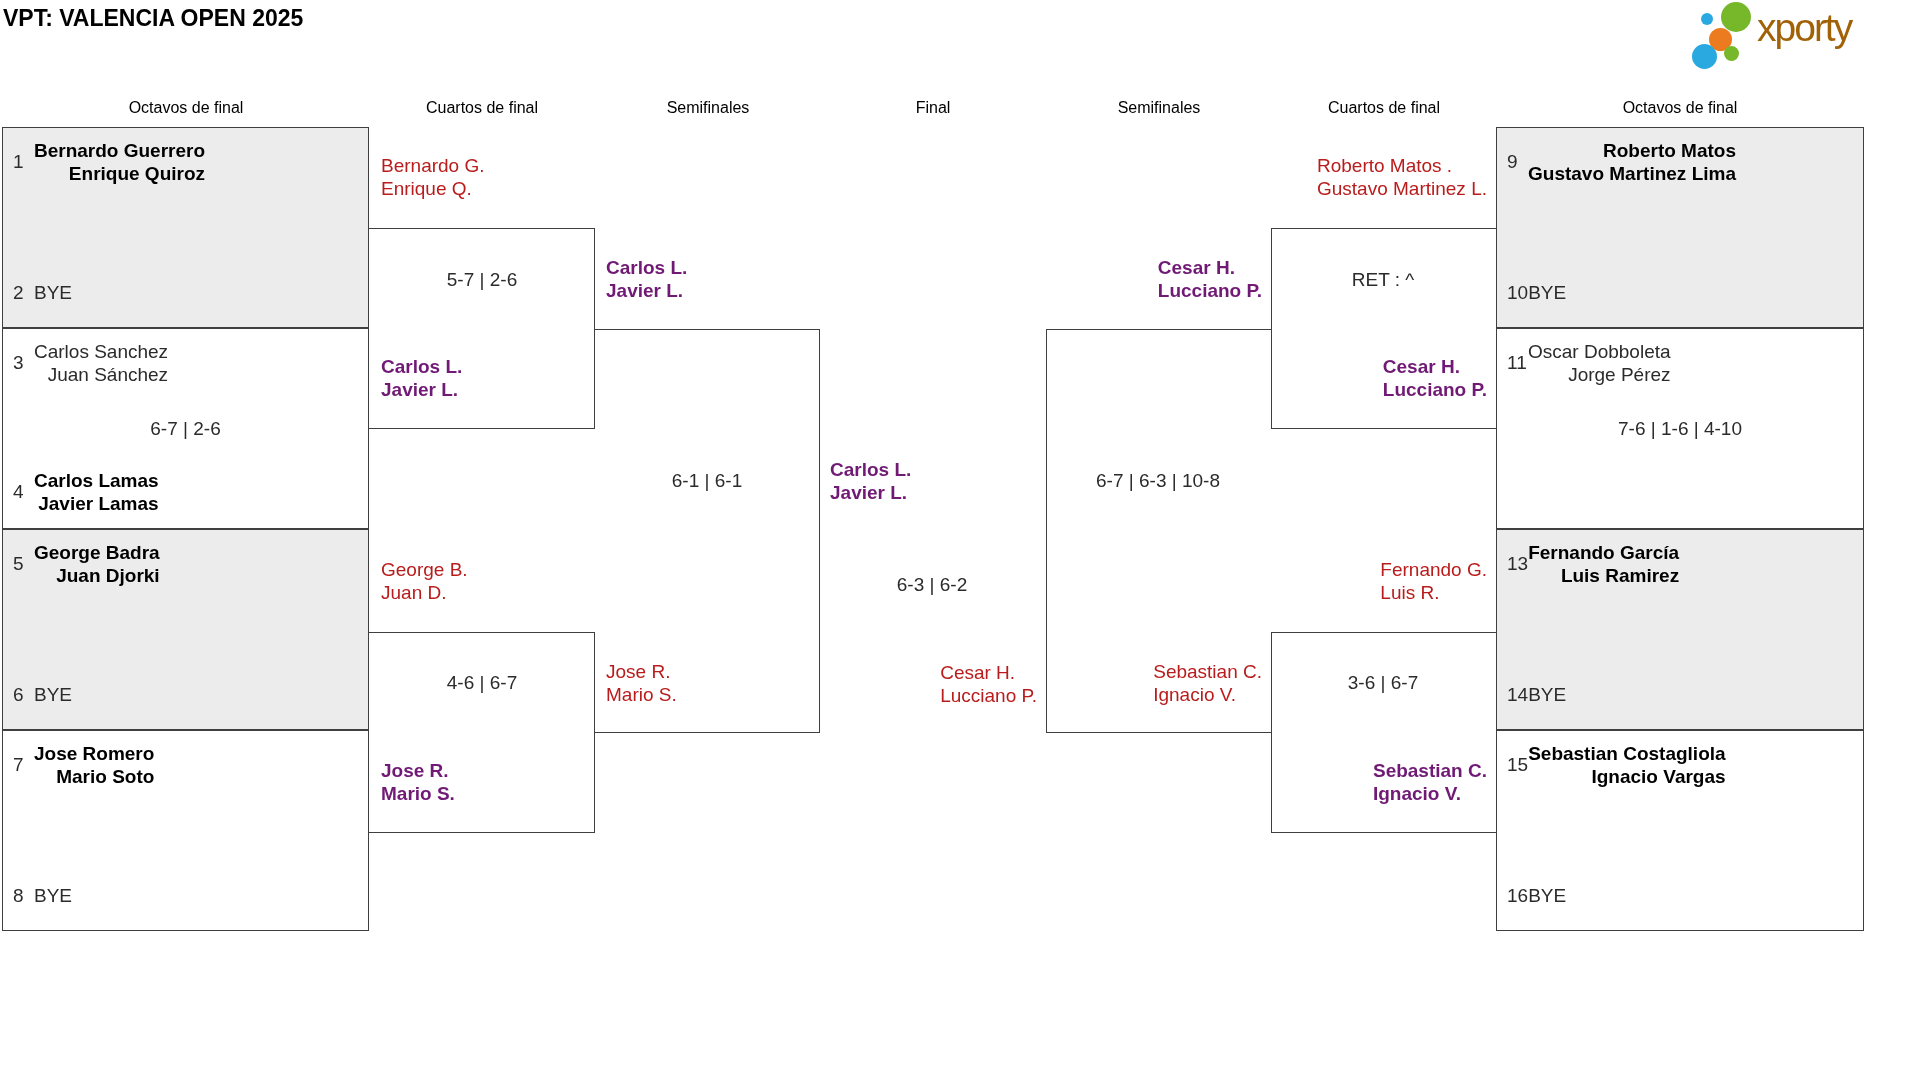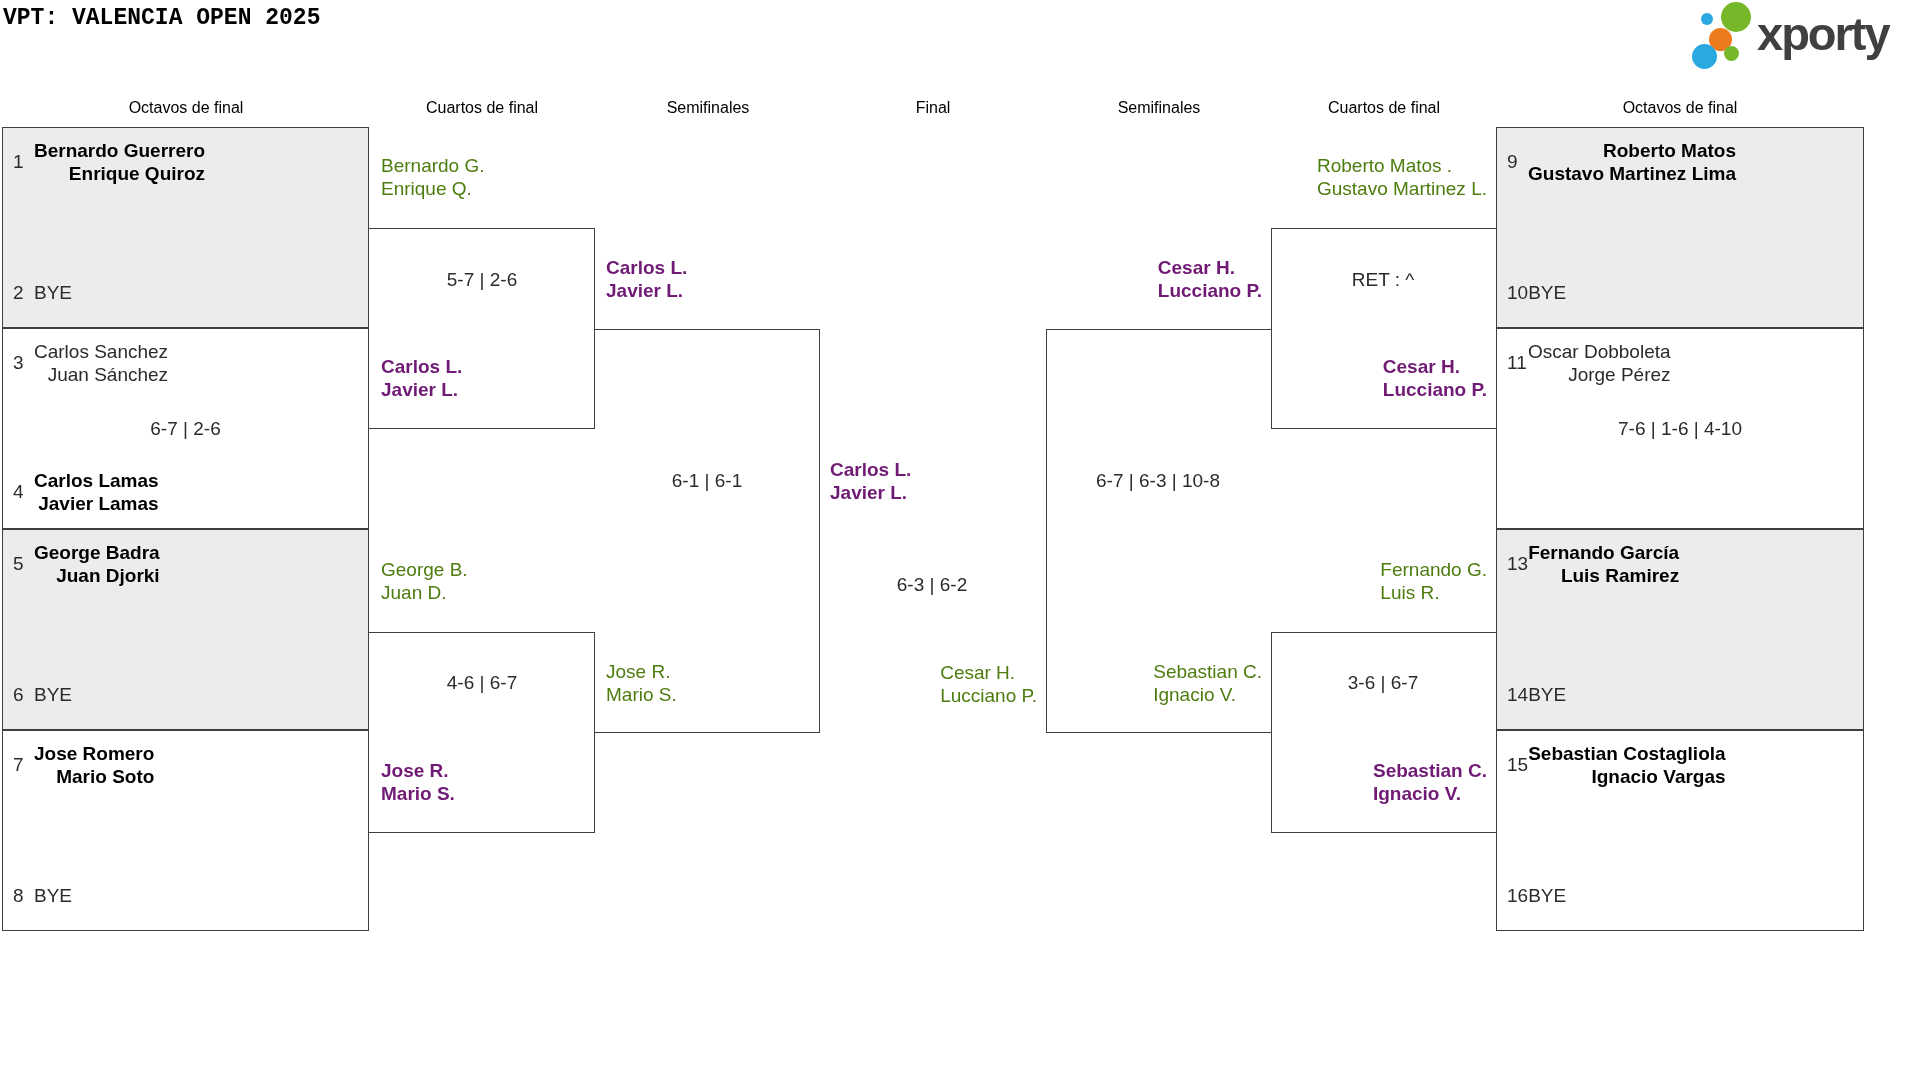--- a/index.html
+++ b/index.html
@@ -1,50 +1,50 @@
 <!DOCTYPE html>
 <html><head>
 <meta charset="utf-8">
 <style>
   html,body { margin:0; padding:0; background:#fff; }
   .page {
     position:relative; width:1920px; height:1067px; background:#ffffff;
     font-family:"Liberation Sans", sans-serif; color:#2b2b2b; overflow:hidden;
   }
-  .title-block { position:absolute; left:3px; top:3px; font-size:23px; line-height:30px; font-weight:700; color:#000;font-family:Liberation Mono, monospace; }
+  .title-block { position:absolute; left:3px; top:3px; font-size:23px; line-height:30px; font-weight:700; color:#000; }
   .col-header { position:absolute; top:78px; transform:translateX(-50%); font-size:16px; color:#000; white-space:nowrap;margin-top:21px; }
 
   .box { position:absolute; border:1px solid #3f3f3f; box-sizing:border-box; background:#fff; }
   .box.shaded { background:#ececec; }
   .slot-row { position:absolute; left:10px; right:4px; display:flex; align-items:center; }
   .slot-row .seed { min-width:21px; font-size:19px; color:#2b2b2b; flex:0 0 auto; }
   .names { font-size:19px; line-height:23px; color:#2b2b2b;text-align:right; }
   .names.bold { font-weight:700; color:#000; }
   .slot-top { top:11px; }
   .slot-bottom { bottom:13px; }
   .slot-bye { bottom:23px; }
   .box-score { position:absolute; left:0; right:0; top:89px; text-align:center; font-size:19px; color:#2b2b2b; }
 
   .round-rect { position:absolute; box-sizing:border-box; border:1px solid #3f3f3f; }
   .round-rect.open-left { border-left:none; }
   .round-rect.open-right { border-right:none; }
 
-  .float-label { position:absolute; font-size:19px; line-height:23px; color:#4d7c0f; white-space:nowrap; }
+  .float-label { position:absolute; font-size:19px; line-height:23px; color:#b91c1c; white-space:nowrap; }
   .float-label.right { text-align:left; }
   .float-label.bold { font-weight:700; color:#701a75; }
   .float-score { position:absolute; transform:translateX(-50%); font-size:19px; color:#2b2b2b; white-space:nowrap; }
 
   .logo { position:absolute; left:1680px; top:0; width:240px; height:75px; }
   .dot { position:absolute; border-radius:50%; }
   .dot-blue-sm  { left:21px; top:13px; width:12px; height:12px; background:#2aa9e0; }
   .dot-green-lg { left:41px; top:2px;  width:30px; height:30px; background:#76b82a; }
   .dot-orange   { left:29px; top:28px; width:23px; height:23px; background:#ec7b1f; }
   .dot-blue-lg  { left:12px; top:44px; width:25px; height:25px; background:#2aa9e0; }
   .dot-green-sm { left:44px; top:46px; width:15px; height:15px; background:#76b82a; }
-  .logo-text { position:absolute; left:77px; top:6px; font-size:47px; font-weight:700; color:#404040; letter-spacing:-2px; }
+  .logo-text { position:absolute; left:77px; top:6px; font-size:39px; font-weight:400; color:#a16207; letter-spacing:-2px; }
 </style>
 </head>
 <body>
 
 <div class="page">
 
   <div class="title-block">
     <div>VPT: VALENCIA OPEN 2025</div>
   </div>
 

